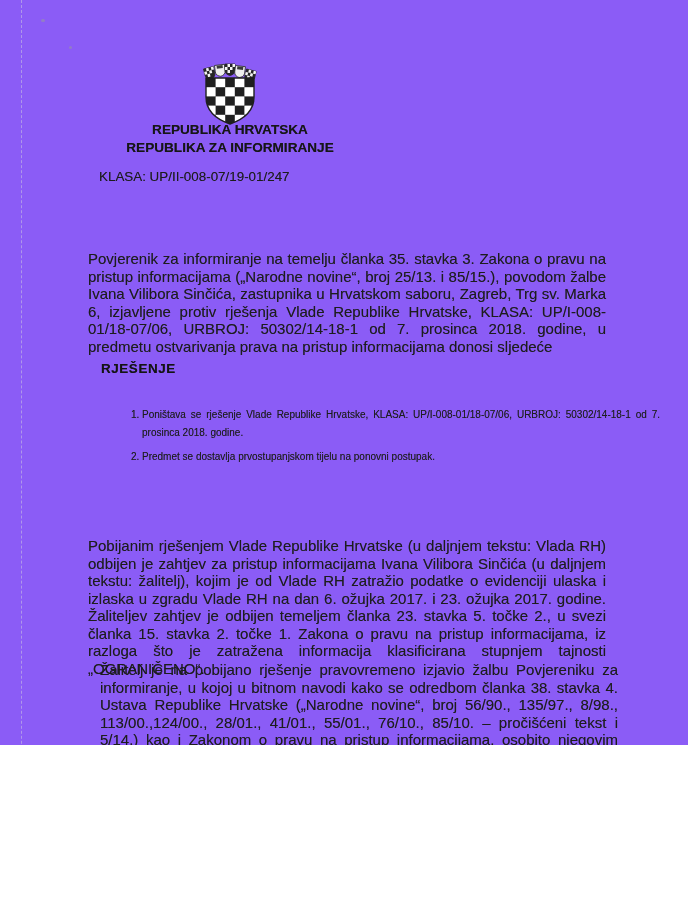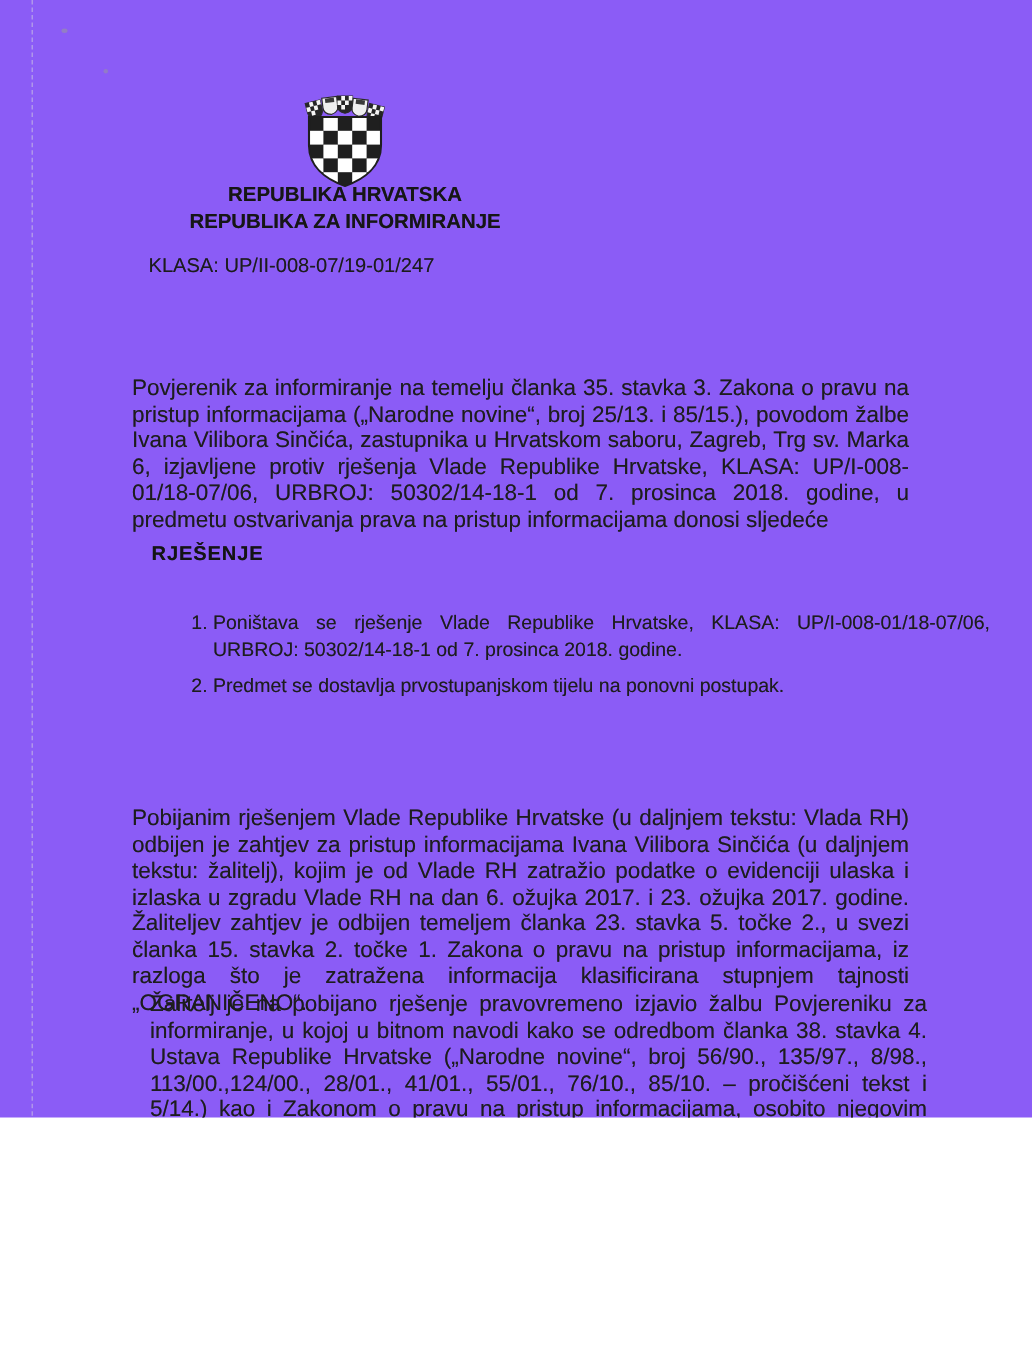--- a/index.html
+++ b/index.html
@@ -55,21 +55,21 @@
     text-align: left; font-weight: bold;
     font-size: 13.4px; color: #141414;
     text-shadow: 0 0 .3px rgba(20,20,20,.6);
   }
   .decision    { top: 361px; letter-spacing: .6px; }
   .explanation { top: 490px; letter-spacing: .5px; }
 
   .decision-list {
     position: absolute; left: 88px; top: 406px; width: 518px;
     margin: 0; padding: 0 0 0 54px;
-    font-size: 13px; line-height: 17.5px;
+    font-size: 10px; line-height: 17.5px;
     text-shadow: 0 0 .3px rgba(30,30,30,.5);
   }
   .decision-list li { text-align: justify; margin-bottom: 7px; }
 </style>
 </head>
 <body>
 
 <div class="page">
 
   <div class="edge-line"></div>

